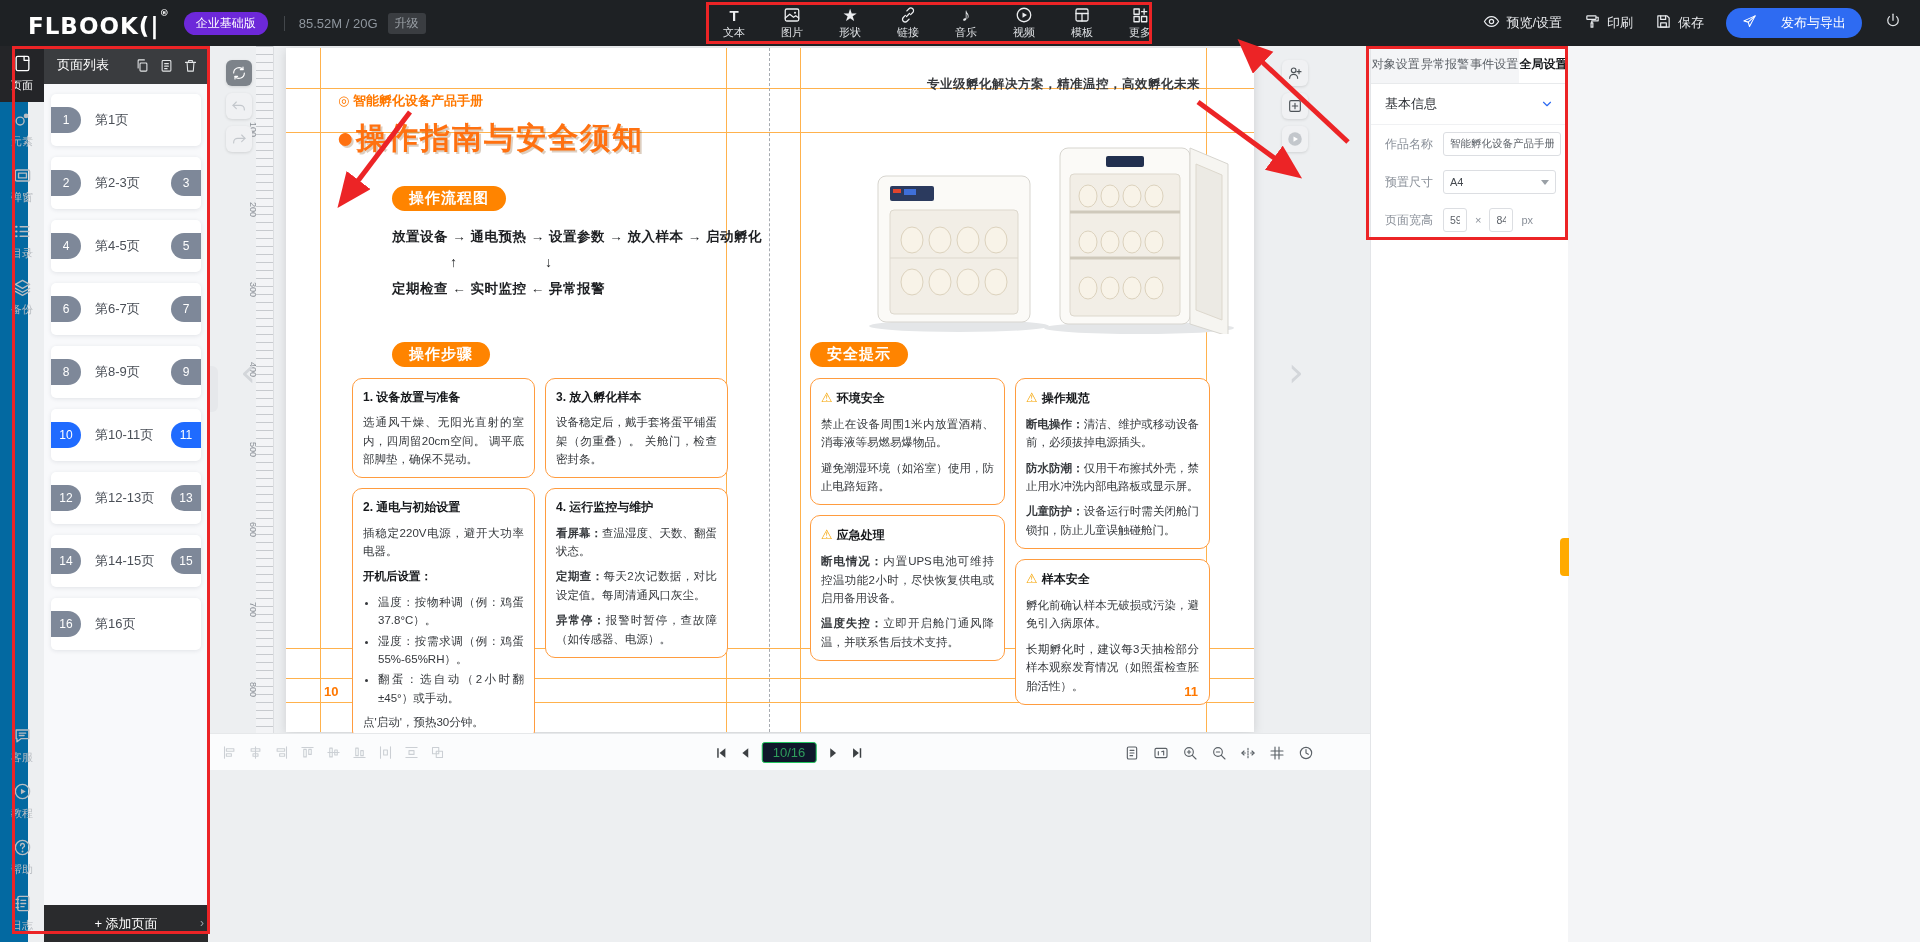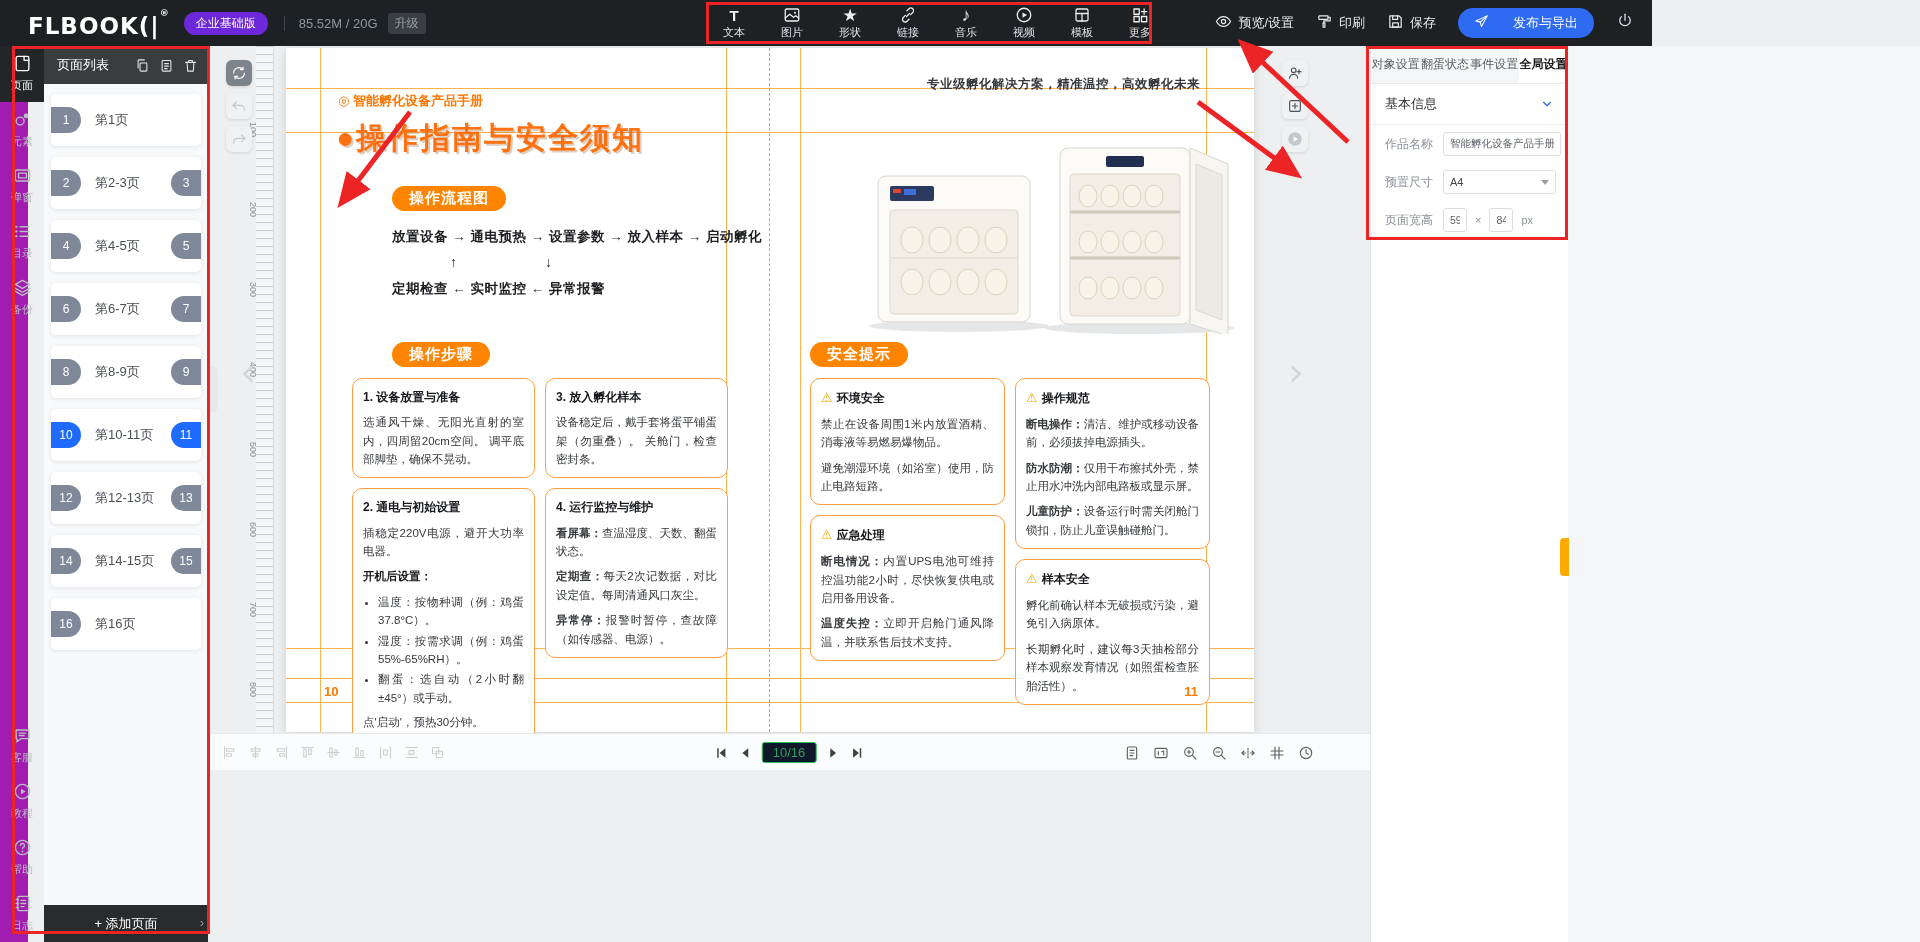--- a/index.html
+++ b/index.html
@@ -1,35 +1,35 @@
 <!DOCTYPE html>
 <html><head>
 <meta charset="utf-8">
 <style>
 *{box-sizing:border-box;margin:0;padding:0}
 html,body{width:1920px;height:942px}
 body{position:relative;overflow:hidden;background:#edeff1;font-family:"Liberation Sans","DejaVu Sans",sans-serif;-webkit-font-smoothing:antialiased}
 svg.ic{stroke:currentColor;fill:none;stroke-width:1.7;stroke-linecap:round;stroke-linejoin:round}
 
-.topbar{position:absolute;left:0;top:0;width:1652px;height:46px;background:#1e2124;display:flex;align-items:center;color:#fff;z-index:40}
+.topbar{position:absolute;left:0;top:0;width:1920px;height:46px;background:#1e2124;display:flex;align-items:center;color:#fff;z-index:40}
 .logo{font-size:23px;font-weight:bold;letter-spacing:1px;margin-left:28px;color:#fff;font-family:"DejaVu Sans",sans-serif}
 .logo sup{font-size:9px;vertical-align:18px}
 .plan-badge{background:#6d28d9;color:#fff;font-size:12px;padding:3px 12px;border-radius:12px;margin-left:14px;white-space:nowrap}
 .storage{color:#8f969e;font-size:13px;margin-left:16px;padding-left:14px;border-left:1px solid #43474b;white-space:nowrap}
 .upgrade{background:#3a3d41;color:#9aa0a6;font-size:12px;padding:2px 7px;border-radius:3px;margin-left:10px}
 .tool-strip{position:absolute;left:712px;top:0;height:46px;display:flex;align-items:center;gap:14px}
 .tool-item{width:44px;display:flex;flex-direction:column;align-items:center;justify-content:center;gap:1px;color:#eceef0;cursor:pointer}
 .tool-item .tglyph{height:18px;font-size:15px;font-weight:bold;display:flex;align-items:center}
 .tool-item .tlabel{font-size:11px;color:#dfe2e5}
 .tb-right{position:absolute;right:18px;top:0;height:46px;display:flex;align-items:center;gap:22px}
 .tb-btn{display:flex;align-items:center;gap:6px;color:#e8eaed;font-size:13px;cursor:pointer;white-space:nowrap}
 .publish-btn{background:#2e6bf2;border-radius:16px;height:30px;display:flex;align-items:center;gap:24px;padding:0 16px;font-size:13px;color:#fff;cursor:pointer;white-space:nowrap}
 .power{color:#dfe2e5}
 
-.sidebar{position:absolute;left:0;top:46px;width:28px;bottom:0;background:#a21caf;z-index:20;display:flex;flex-direction:column}
+.sidebar{position:absolute;left:0;top:46px;width:28px;bottom:0;background:#0369a1;z-index:20;display:flex;flex-direction:column}
 .side-item{width:44px;padding:8px 0 9px;display:flex;flex-direction:column;align-items:center;gap:3px;color:#b9bdc2;font-size:11px;cursor:pointer}
 .side-item.active{background:#242528;color:#fff}
 .side-gap{flex:1}
 
 .pagelist{position:absolute;left:44px;top:46px;width:164px;bottom:0;background:#f8f9fb;z-index:20}
 .pl-head{height:38px;background:#3a3c3f;display:flex;align-items:center;color:#fff}
 .pl-title{font-size:13px;margin-left:13px;flex:1}
 .pl-hicons{display:flex;gap:9px;margin-right:10px;color:#e4e6e8}
 .pl-hicons span{cursor:pointer;display:flex}
 .pl-body{position:absolute;top:38px;left:0;right:0;bottom:37px;overflow:hidden;padding-top:10px}
@@ -699,21 +699,21 @@
           <path d="M12 7v5l3.5 2"></path>
         </svg>
       </span>
   </div>
 </div>
 
 <div class="right-void"></div>
 <div class="rpanel">
   <div class="rp-tabs">
     <div class="rp-tab">对象设置</div>
-    <div class="rp-tab">翻蛋状态</div>
+    <div class="rp-tab">异常报警</div>
     <div class="rp-tab">事件设置</div>
     <div class="rp-tab active">全局设置</div>
   </div>
   <div class="rp-section">
     <span class="st">基本信息</span>
     <span class="rp-chev">
         <svg class="ic" width="14" height="14" viewBox="0 0 24 24" style="stroke-width:2">
           <path d="M6 9l6 6 6-6"></path>
         </svg>
       </span>

